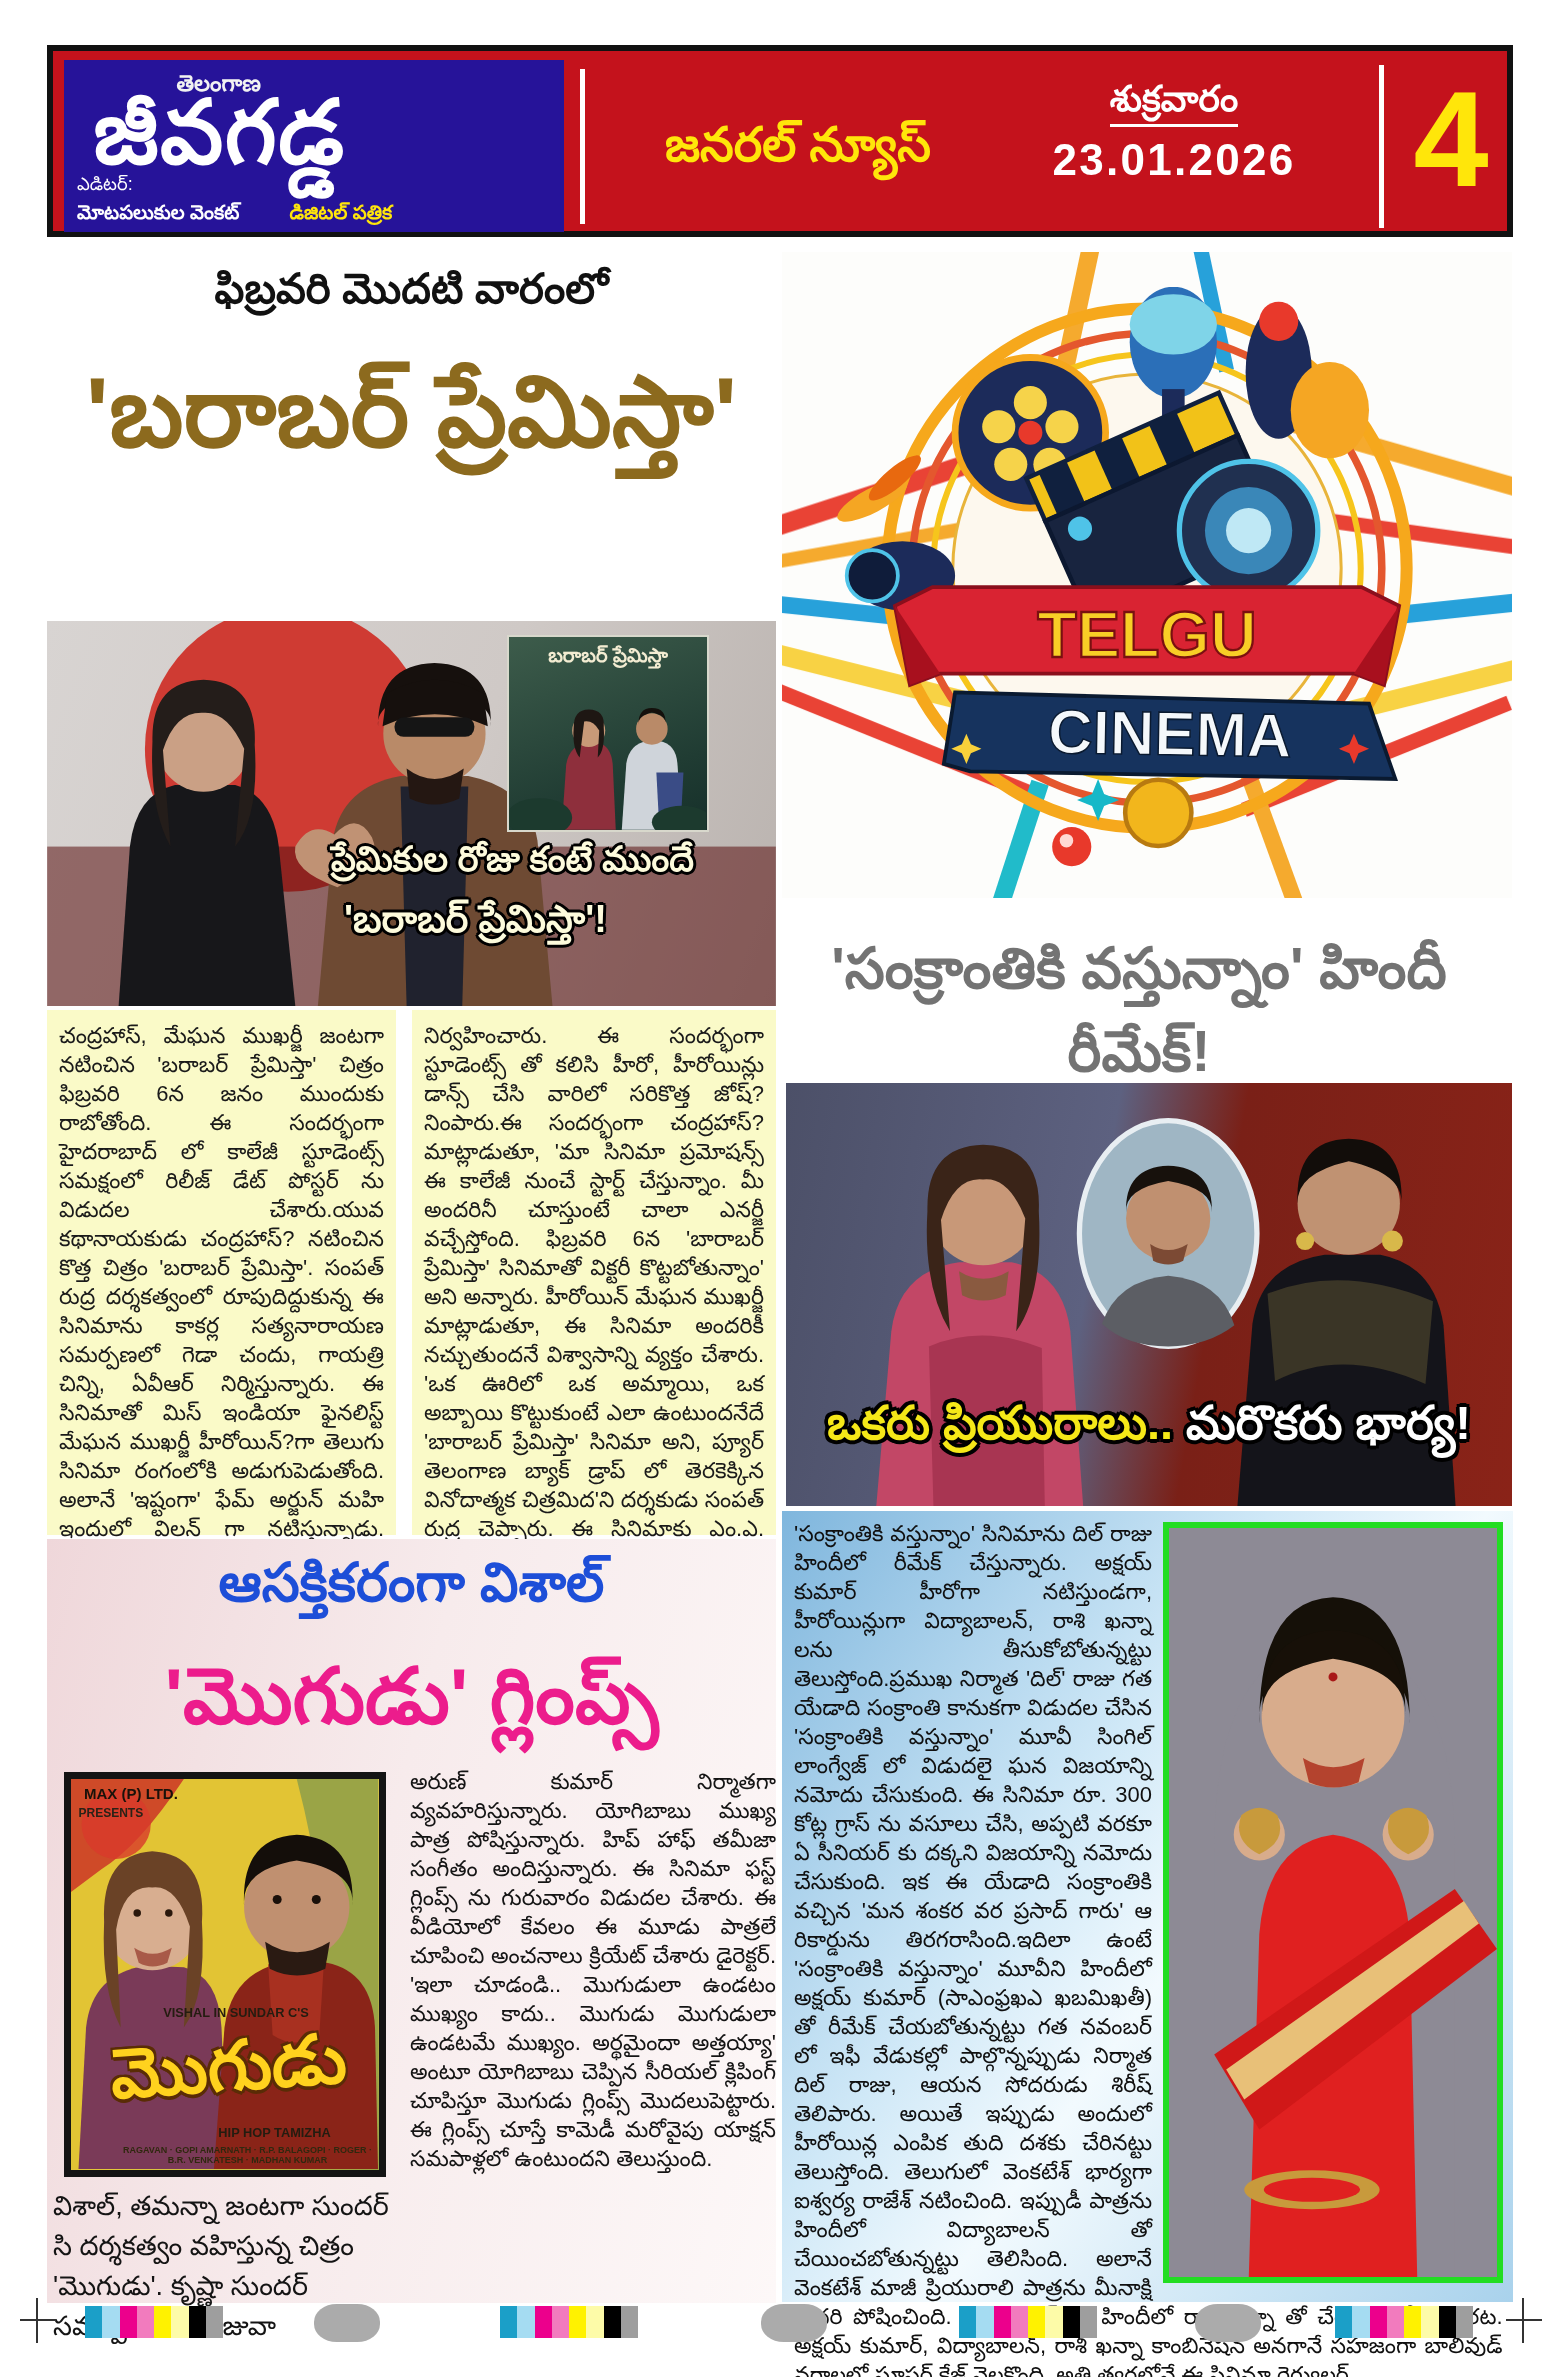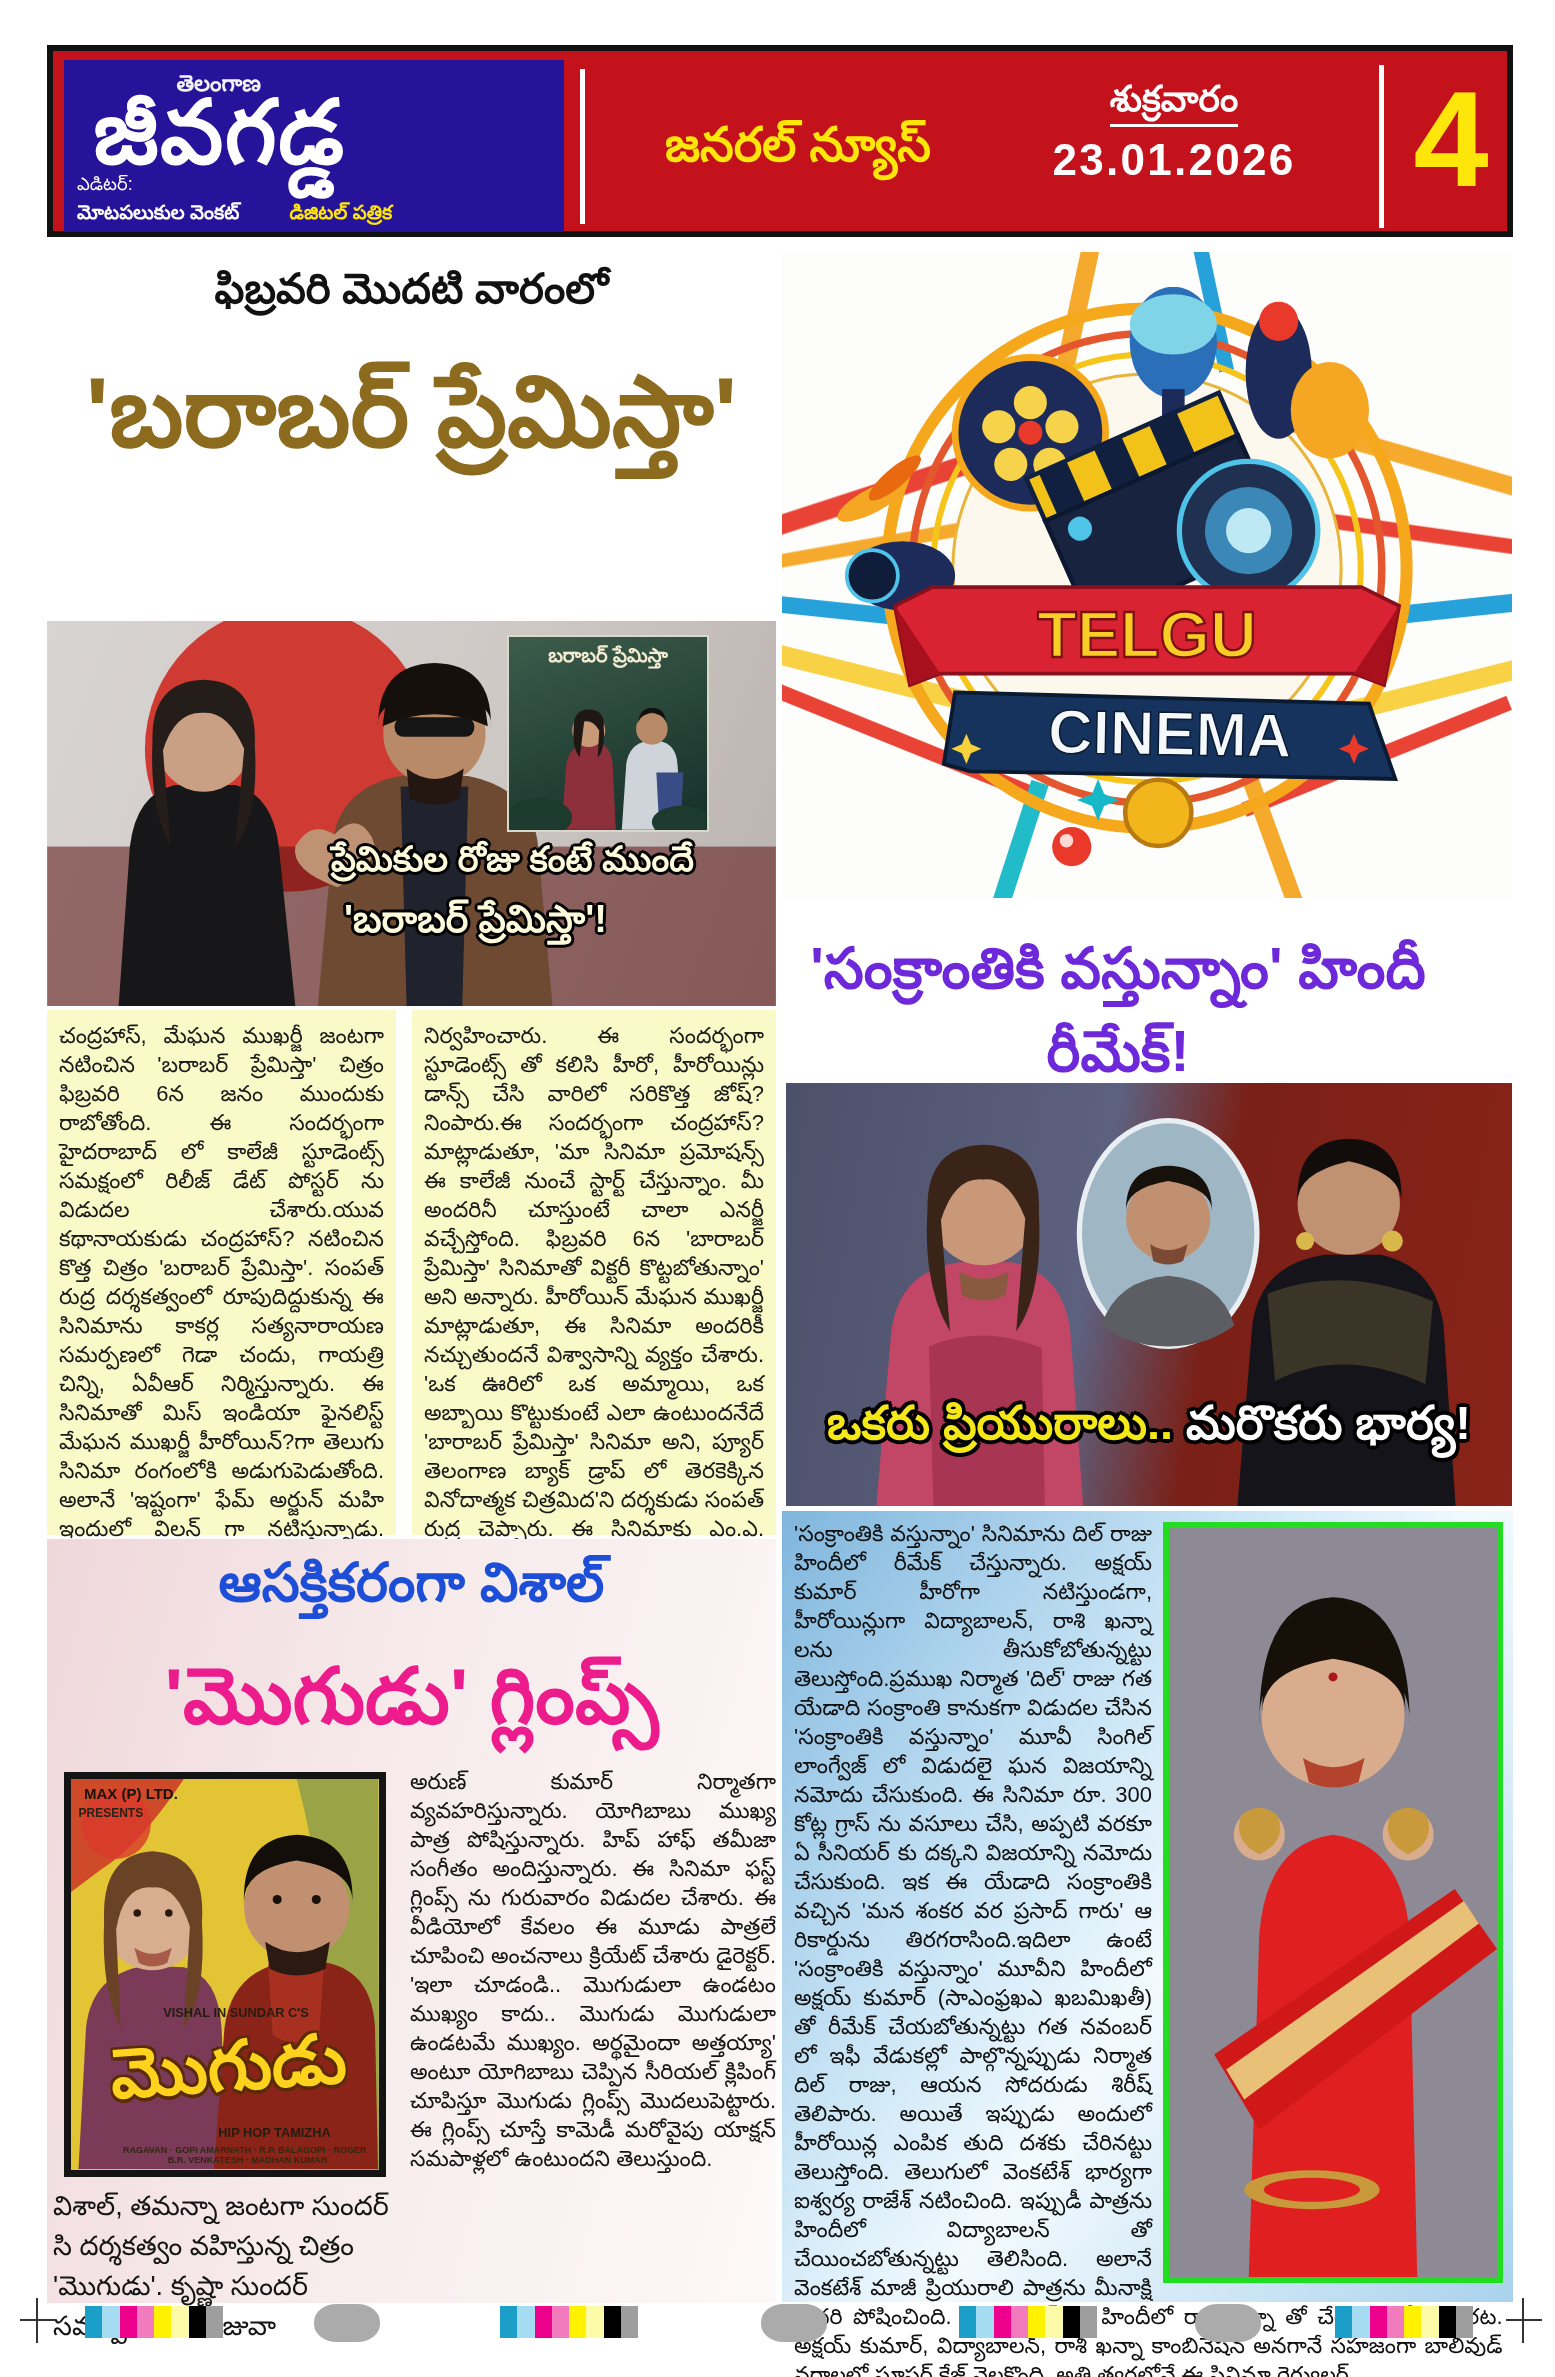--- a/index.html
+++ b/index.html
@@ -34,21 +34,21 @@
   .inset-poster{left:460px;top:13.5px;width:202px;height:197px;background:linear-gradient(160deg,#3d5c4b,#203c33 70%,#16302a);border:2.3px solid #d8d8cc;box-sizing:border-box;}
   .inset-title{left:0;top:7.5px;width:100%;font-size:19.6px;font-weight:bold;color:#f3ecd2;}
   .ycol{background:#fafac8;box-sizing:border-box;padding:10.5px 12px;font-size:22px;line-height:29px;color:#1a1a1a;text-align:justify;}
   .ycol1{left:47px;top:1010px;width:349px;height:525px;}
   .ycol2{left:412px;top:1010px;width:364px;height:525px;}
 
   
   .logo-wrap{left:782px;top:252px;width:730px;height:646px;background:#fdfdfb;}
 
   
-  .headline3{left:760px;top:927px;width:716px;font-size:57px;font-weight:800;color:#6d28d9;line-height:1.45;}
+  .headline3{left:781px;top:927px;width:716px;font-size:57px;font-weight:800;color:#737373;line-height:1.45;}
   .photo2{left:786px;top:1083px;width:726px;height:423px;overflow:hidden;background:linear-gradient(100deg,#4c5068 0%,#5d6180 42%,#7a2017 58%,#8a2318 100%);}
   .cap2{left:0;top:312px;width:100%;font-size:47px;font-weight:800;
         text-shadow:-3px -3px 0 #000,3px -3px 0 #000,-3px 3px 0 #000,3px 3px 0 #000,0 3.8px 0 #000,0 -3.8px 0 #000,3.8px 0 0 #000,-3.8px 0 0 #000;}
   .cap2 .y{color:#f5e818;}
   .cap2 .w{color:#ffffff;}
   .article3{left:782px;top:1511px;width:731px;height:791px;box-sizing:border-box;padding:7.5px 10.5px 7.5px 12px;
             background:linear-gradient(125deg,#7fb6dd 0%,#cfe8f7 38%,#f2fafe 55%,#a9d2ec 100%);
             font-size:22px;line-height:29px;color:#101010;text-align:justify;}
   .photo4{float:right;width:340px;height:761px;margin:3px 0 4.5px 10.5px;border:6px solid #22dd22;box-sizing:border-box;background:#8d8a95;position:relative;overflow:hidden;}
 

